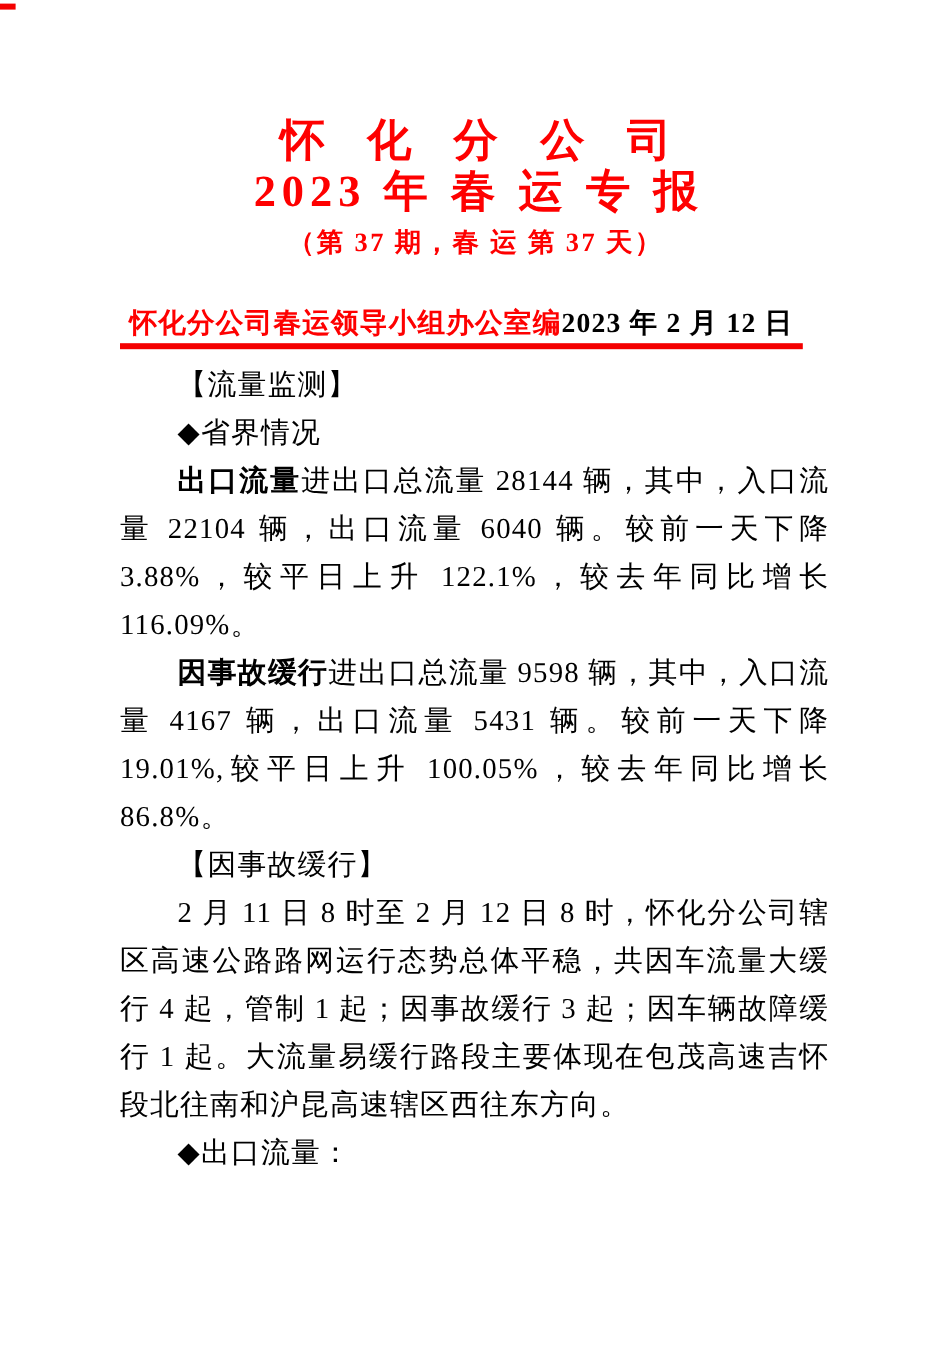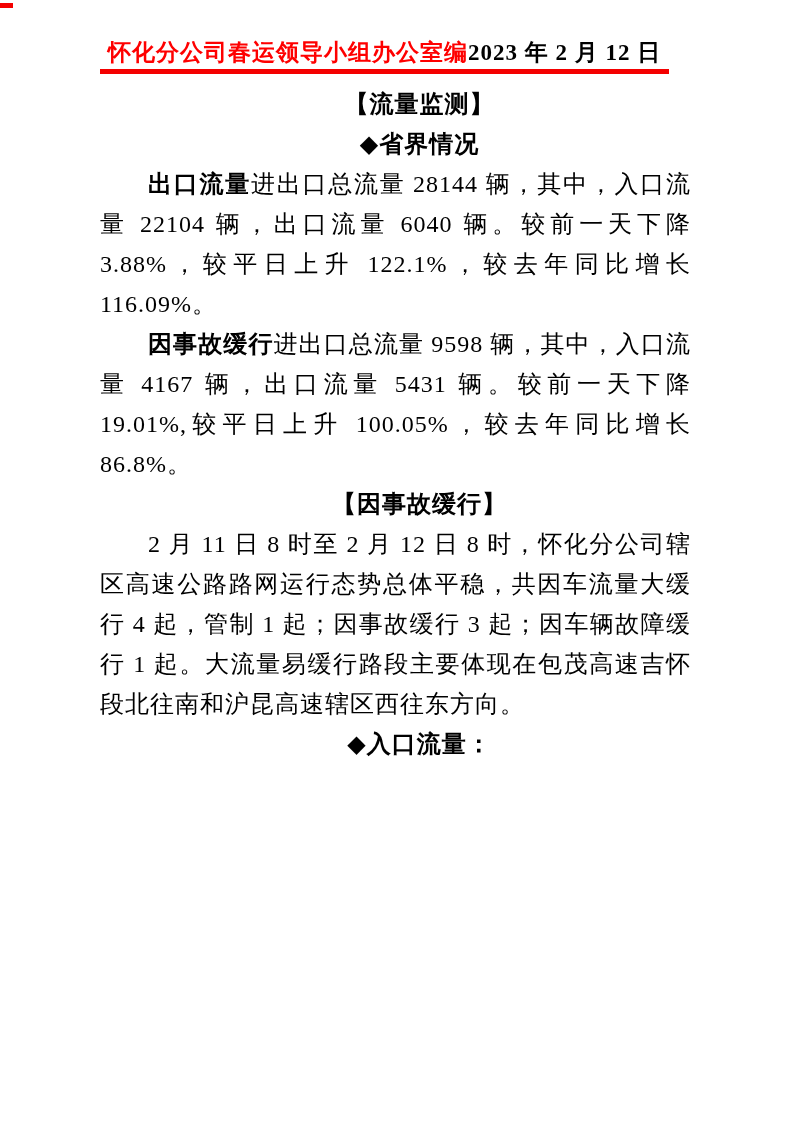--- a/index.html
+++ b/index.html
@@ -34,43 +34,48 @@
     color:#000;font-weight:bold;letter-spacing:1px;margin-top:28px;
   }
   .red-rule{
     margin:2px 124px 0 100px;height:5px;background:#f40000;
   }
   .doc-body{
     margin:10px 102px 0 100px;
     font-size:24px;line-height:40px;letter-spacing:1px;
   }
   .doc-body .heading,.doc-body .subheading{
-    font-weight:bold;text-indent:2em;text-align:center;
+    font-weight:normal;text-indent:2em;
   }
   .doc-body .para{
     text-indent:2em;text-align:justify;
   }
   .doc-body .b{font-weight:bold;}
 </style>
 </head>
 <body>
 
 <div>
   <div class="corner-mark"></div>
 
+  <div class="titles">
+    <div class="title-line1">怀 化 分 公 司</div>
+    <div class="title-line2">2023 年 春 运 专 报</div>
+    <div class="subtitle">（第 37 期，春 运 第 37 天）</div>
+  </div>
 
   <div class="masthead">
     <span class="masthead-editor">怀化分公司春运领导小组办公室编</span>
     <span class="masthead-date">2023 年 2 月 12 日</span>
   </div>
 
   <div class="red-rule"></div>
 
   <div class="doc-body">
       <div class="heading"><span>【流量监测】</span></div>
       <div class="subheading"><span>◆省界情况</span></div>
       <div class="para"><span class="b">出口流量</span><span>进出口总流量 28144 辆，其中，入口流量 22104 辆，出口流量 6040 辆。较前一天下降 3.88%，较平日上升 122.1%，较去年同比增长 116.09%。</span></div>
       <div class="para"><span class="b">因事故缓行</span><span>进出口总流量 9598 辆，其中，入口流量 4167 辆，出口流量 5431 辆。较前一天下降 19.01%,较平日上升 100.05%，较去年同比增长 86.8%。</span></div>
       <div class="heading"><span>【因事故缓行】</span></div>
       <div class="para"><span>2 月 11 日 8 时至 2 月 12 日 8 时，怀化分公司辖区高速公路路网运行态势总体平稳，共因车流量大缓行 4 起，管制 1 起；因事故缓行 3 起；因车辆故障缓行 1 起。大流量易缓行路段主要体现在包茂高速吉怀段北往南和沪昆高速辖区西往东方向。</span></div>
-      <div class="subheading"><span>◆入口流量：</span></div>
+      <div class="subheading"><span>◆出口流量：</span></div>
     </div>
 </div>
 
 </body></html>

